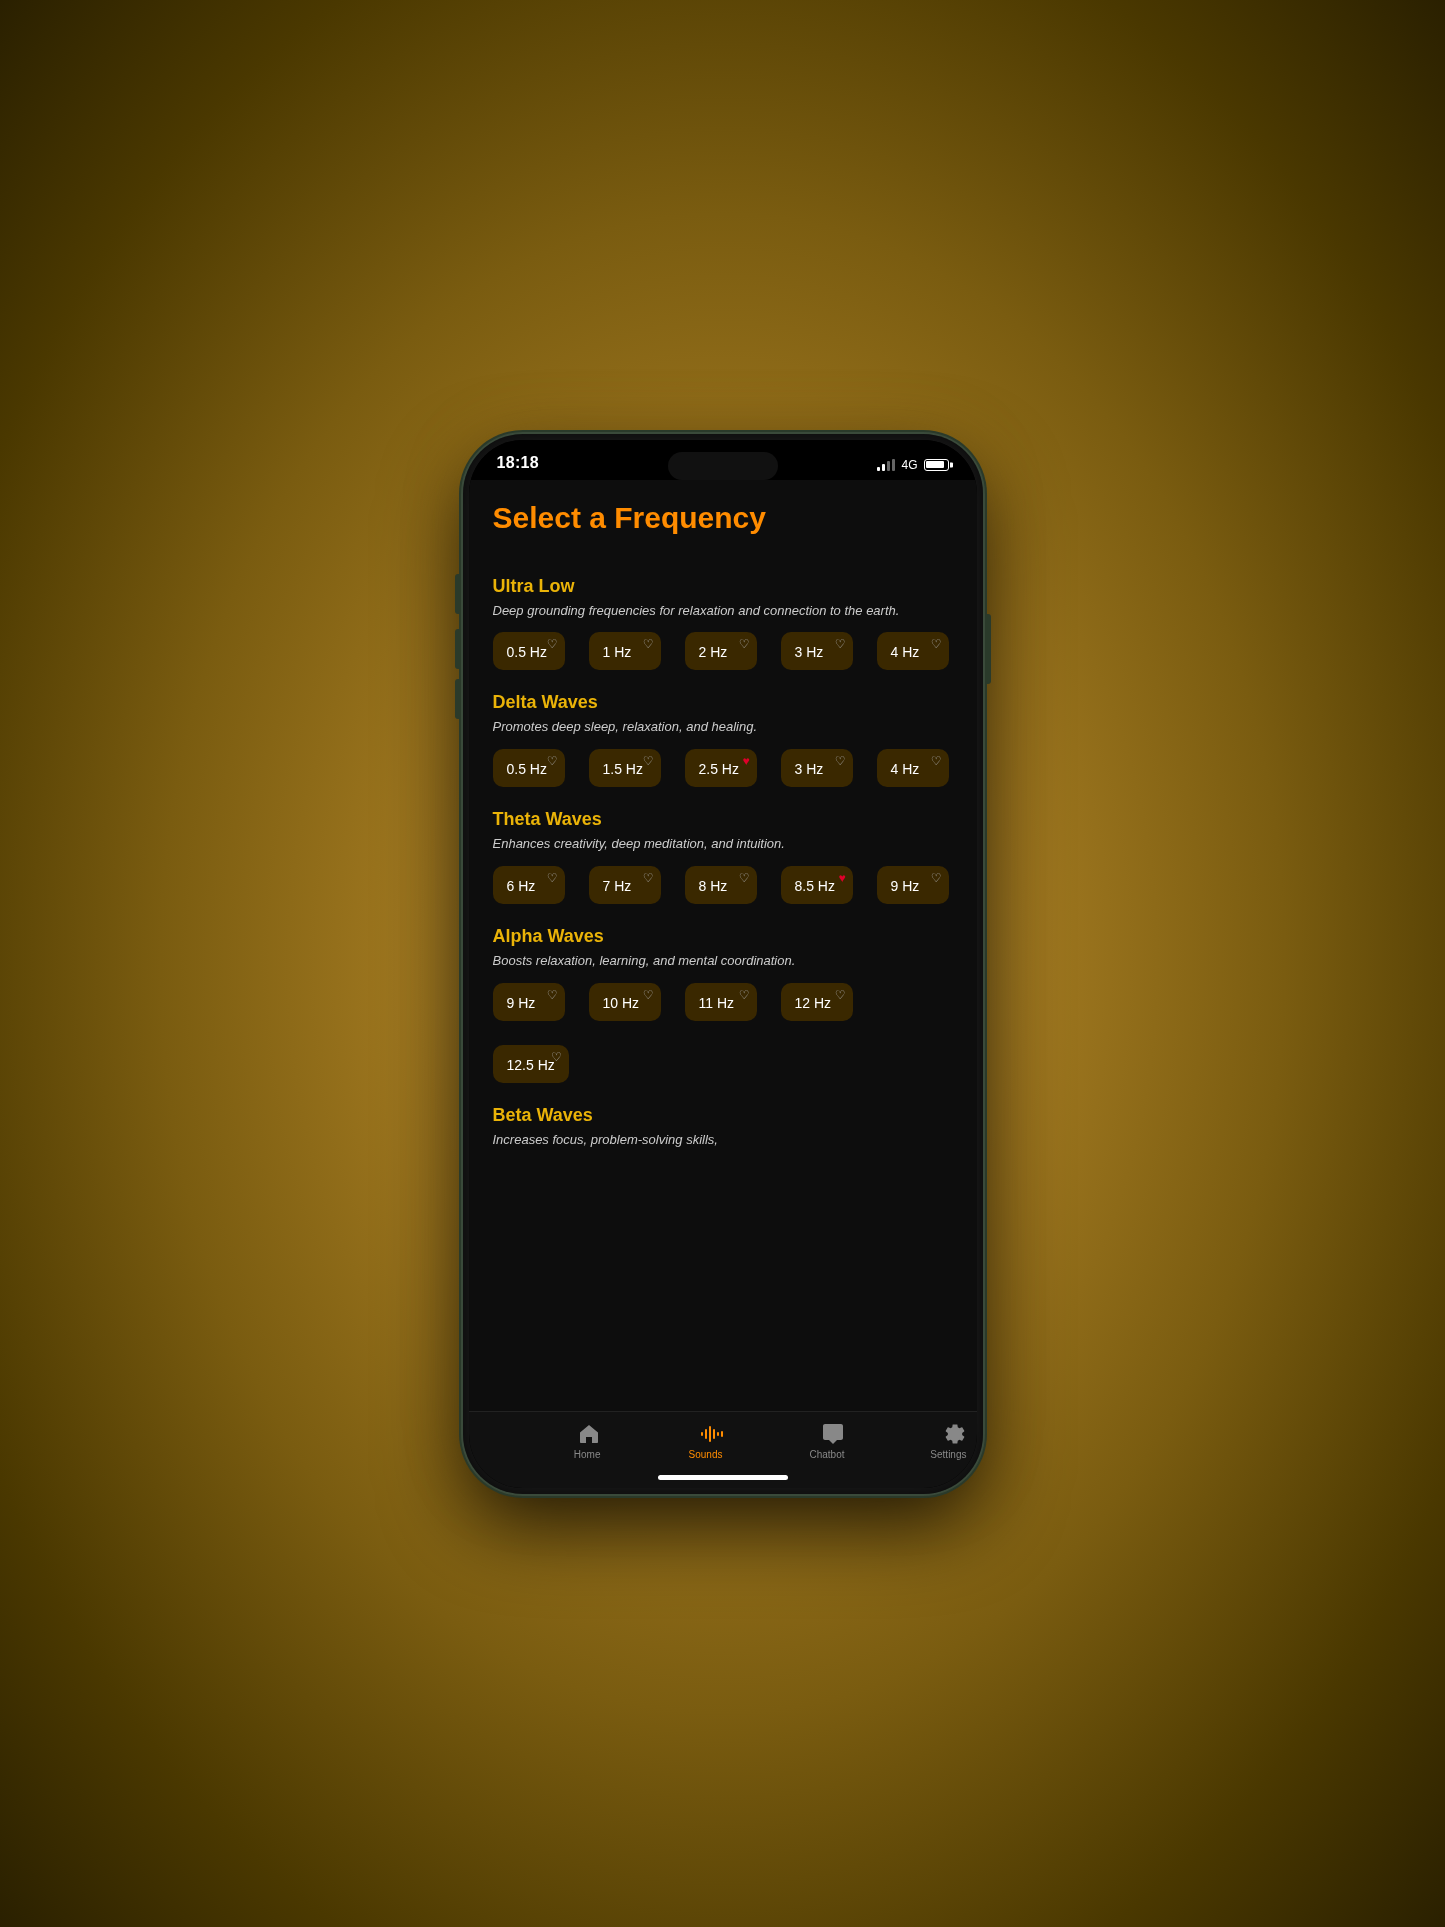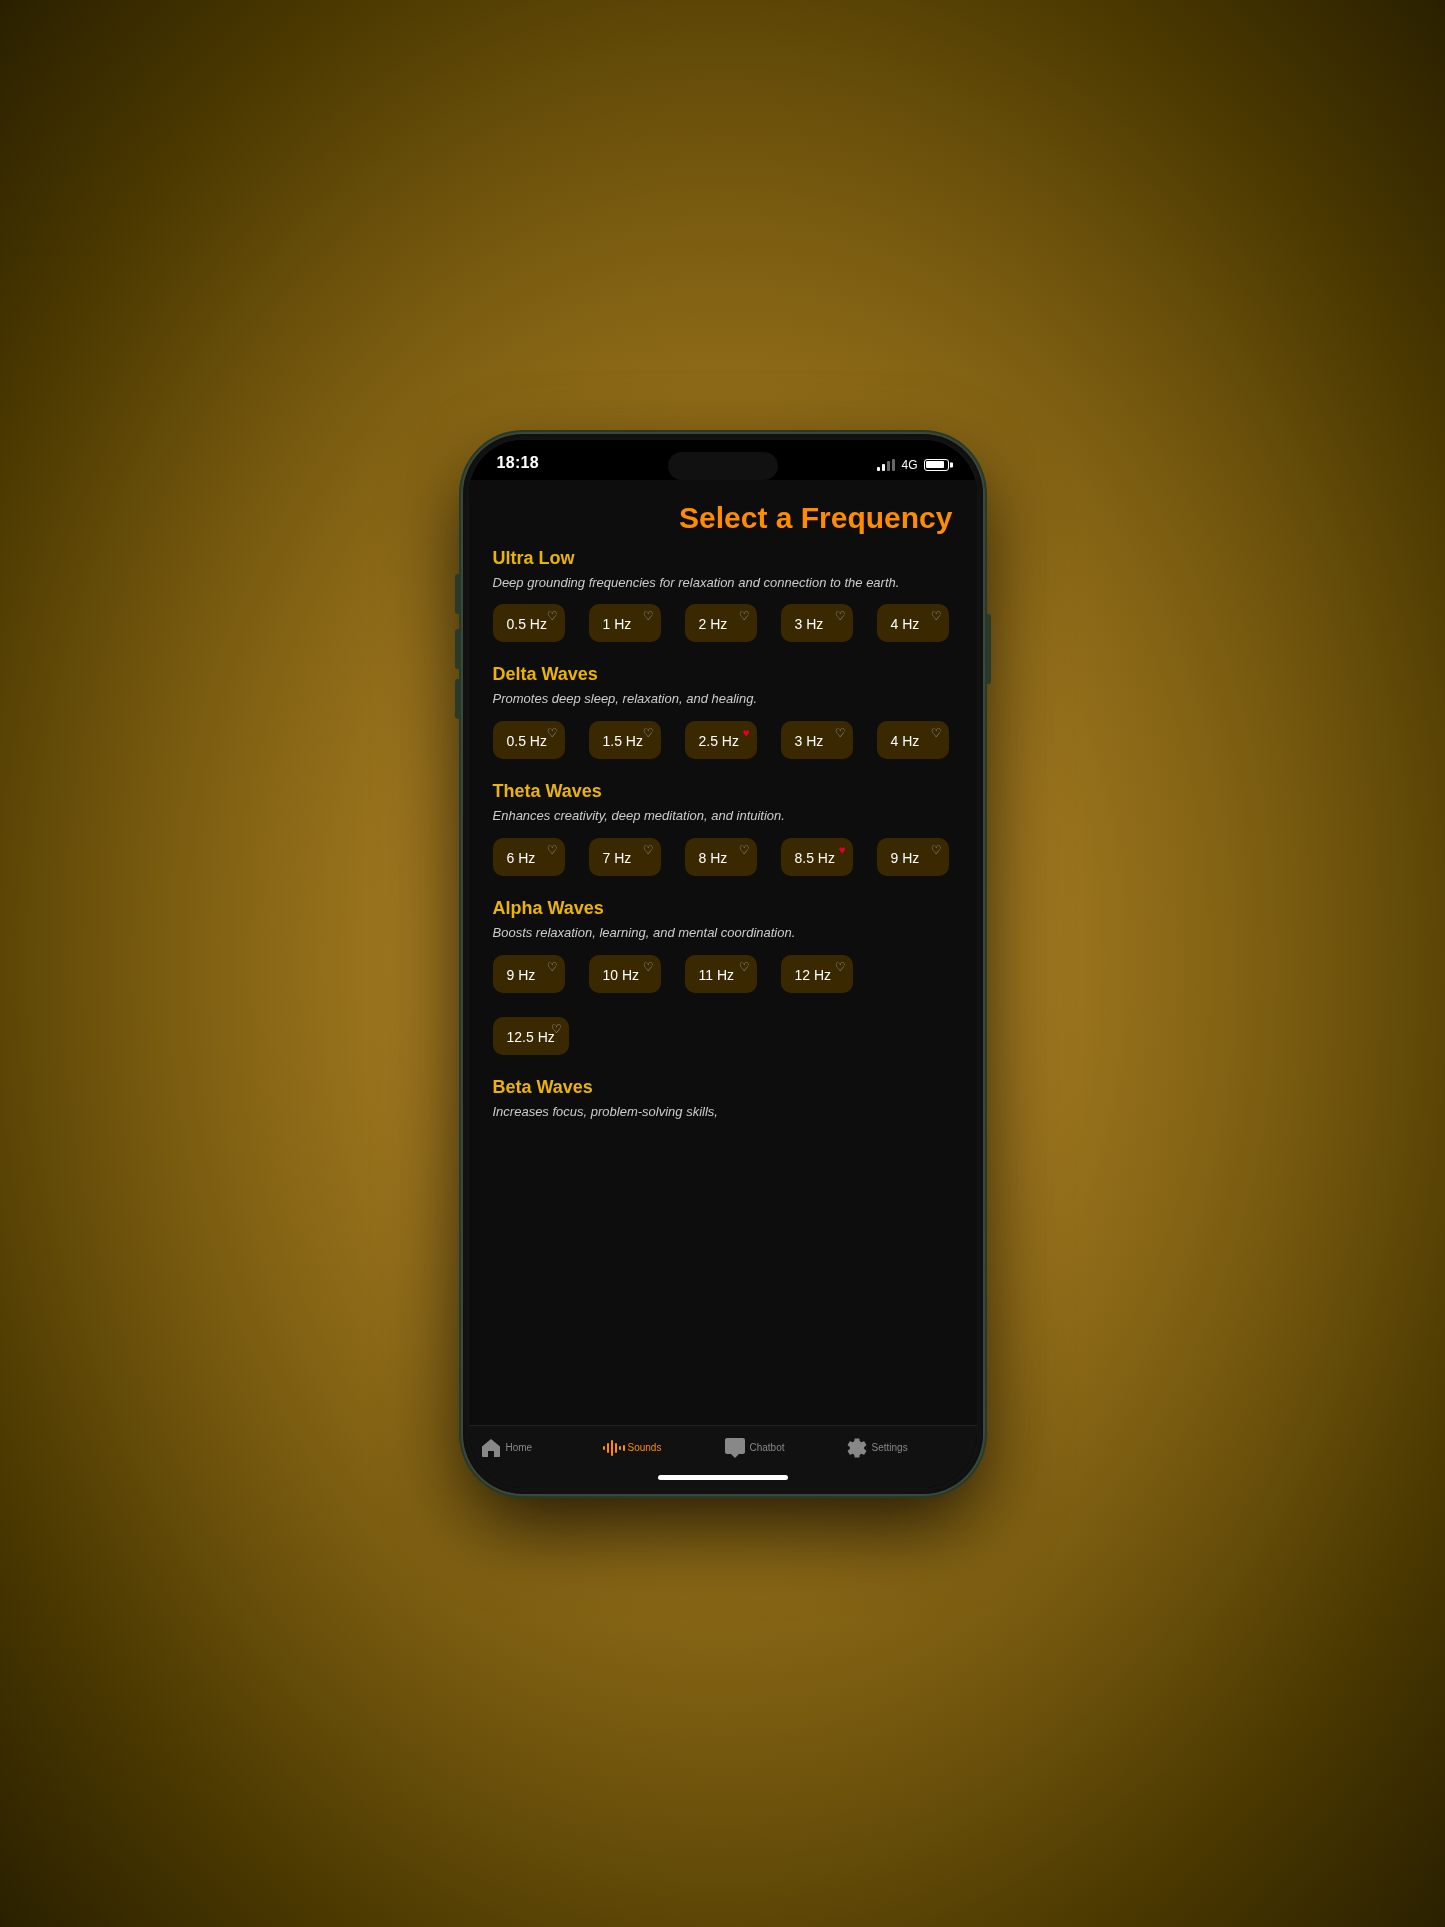--- a/index.html
+++ b/index.html
@@ -164,22 +164,22 @@
       padding: 20px 24px 0;
       scrollbar-width: none;
     }
 
     .content::-webkit-scrollbar { display: none; }
 
     .page-title {
       color: #FF8C00;
       font-size: 30px;
       font-weight: 800;
-      text-align: right;
-      margin-bottom: 12px;
+      text-align: left;
+      margin-bottom: 40px;
       line-height: 1.2;
     }
 
     .category {
       margin-bottom: 22px;
     }
 
     .category-title {
       color: #eab308;
       font-size: 18px;
@@ -240,22 +240,22 @@
       display: flex;
       align-items: center;
       justify-content: space-around;
       padding: 10px 10px 28px;
       flex-shrink: 0;
       border-top: 1px solid #222;
     }
 
     .nav-item {
       display: flex;
-      flex-direction: row;
-      align-items: center;
+      flex-direction: column;
+      align-items: flex-end;
       gap: 3px;
       cursor: pointer;
       flex: 1;
     }
 
     .nav-label {
       font-size: 10px;
       color: #888;
     }
 

